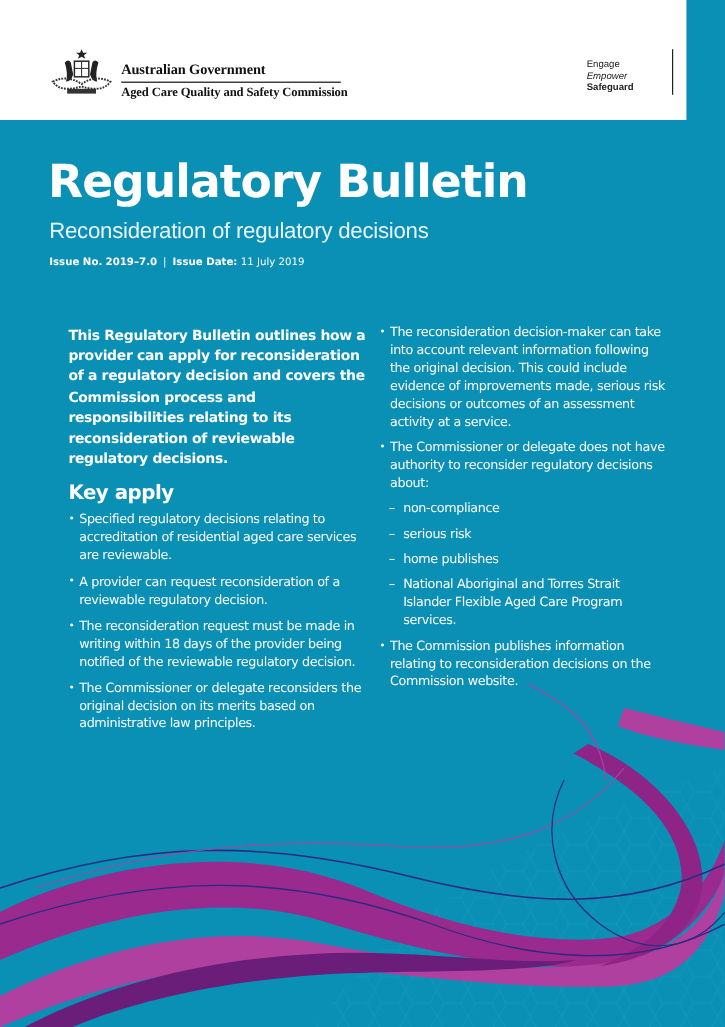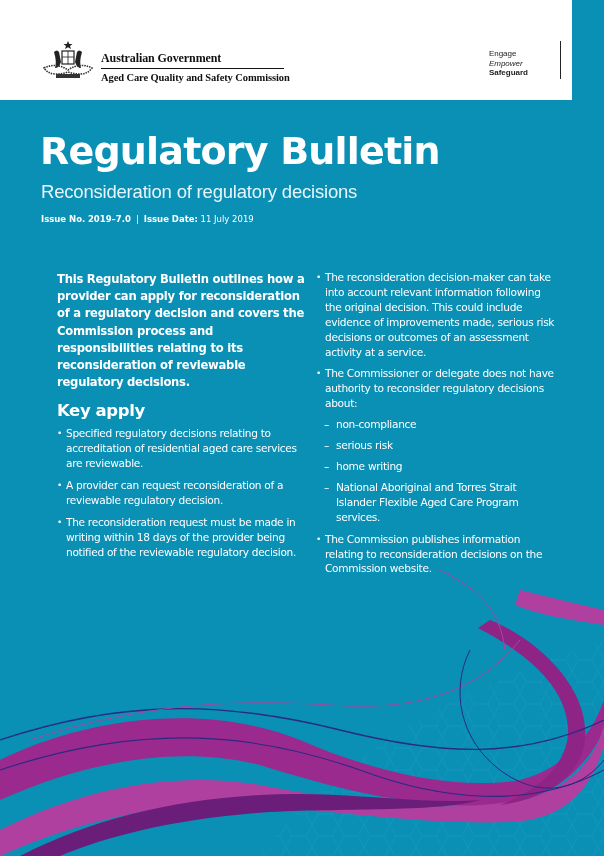--- a/index.html
+++ b/index.html
@@ -99,30 +99,31 @@
   <span>11 July 2019</span>
 </div>
 
 <div class="col col-left">
   <p class="intro">This Regulatory Bulletin outlines how a provider can apply for reconsideration of a regulatory decision and covers the Commission process and responsibilities relating to its reconsideration of reviewable regulatory decisions.</p>
   <h2 class="kp-heading">Key apply</h2>
   <ul class="bullets">
     <li>Specified regulatory decisions relating to accreditation of residential aged care services are reviewable.</li>
     <li>A provider can request reconsideration of a reviewable regulatory decision.</li>
     <li>The reconsideration request must be made in writing within 18 days of the provider being notified of the reviewable regulatory decision.</li>
+    <li>The Commissioner or delegate reconsiders the original decision on its merits based on administrative law principles.</li>
   </ul>
 </div>
 
 <div class="col col-right">
   <ul class="bullets">
     <li>The reconsideration decision-maker can take into account relevant information following the original decision. This could include evidence of improvements made, serious risk decisions or outcomes of an assessment activity at a service.</li>
     <li>
       <span>The Commissioner or delegate does not have authority to reconsider regulatory decisions about:</span>
       <ul class="sub">
         <li>non-compliance</li>
         <li>serious risk</li>
-        <li>home writing</li>
+        <li>home publishes</li>
         <li>National Aboriginal and Torres Strait Islander Flexible Aged Care Program services.</li>
       </ul>
     </li>
     <li>The Commission publishes information relating to reconsideration decisions on the Commission website.</li>
   </ul>
 </div>
 
 </body></html>

